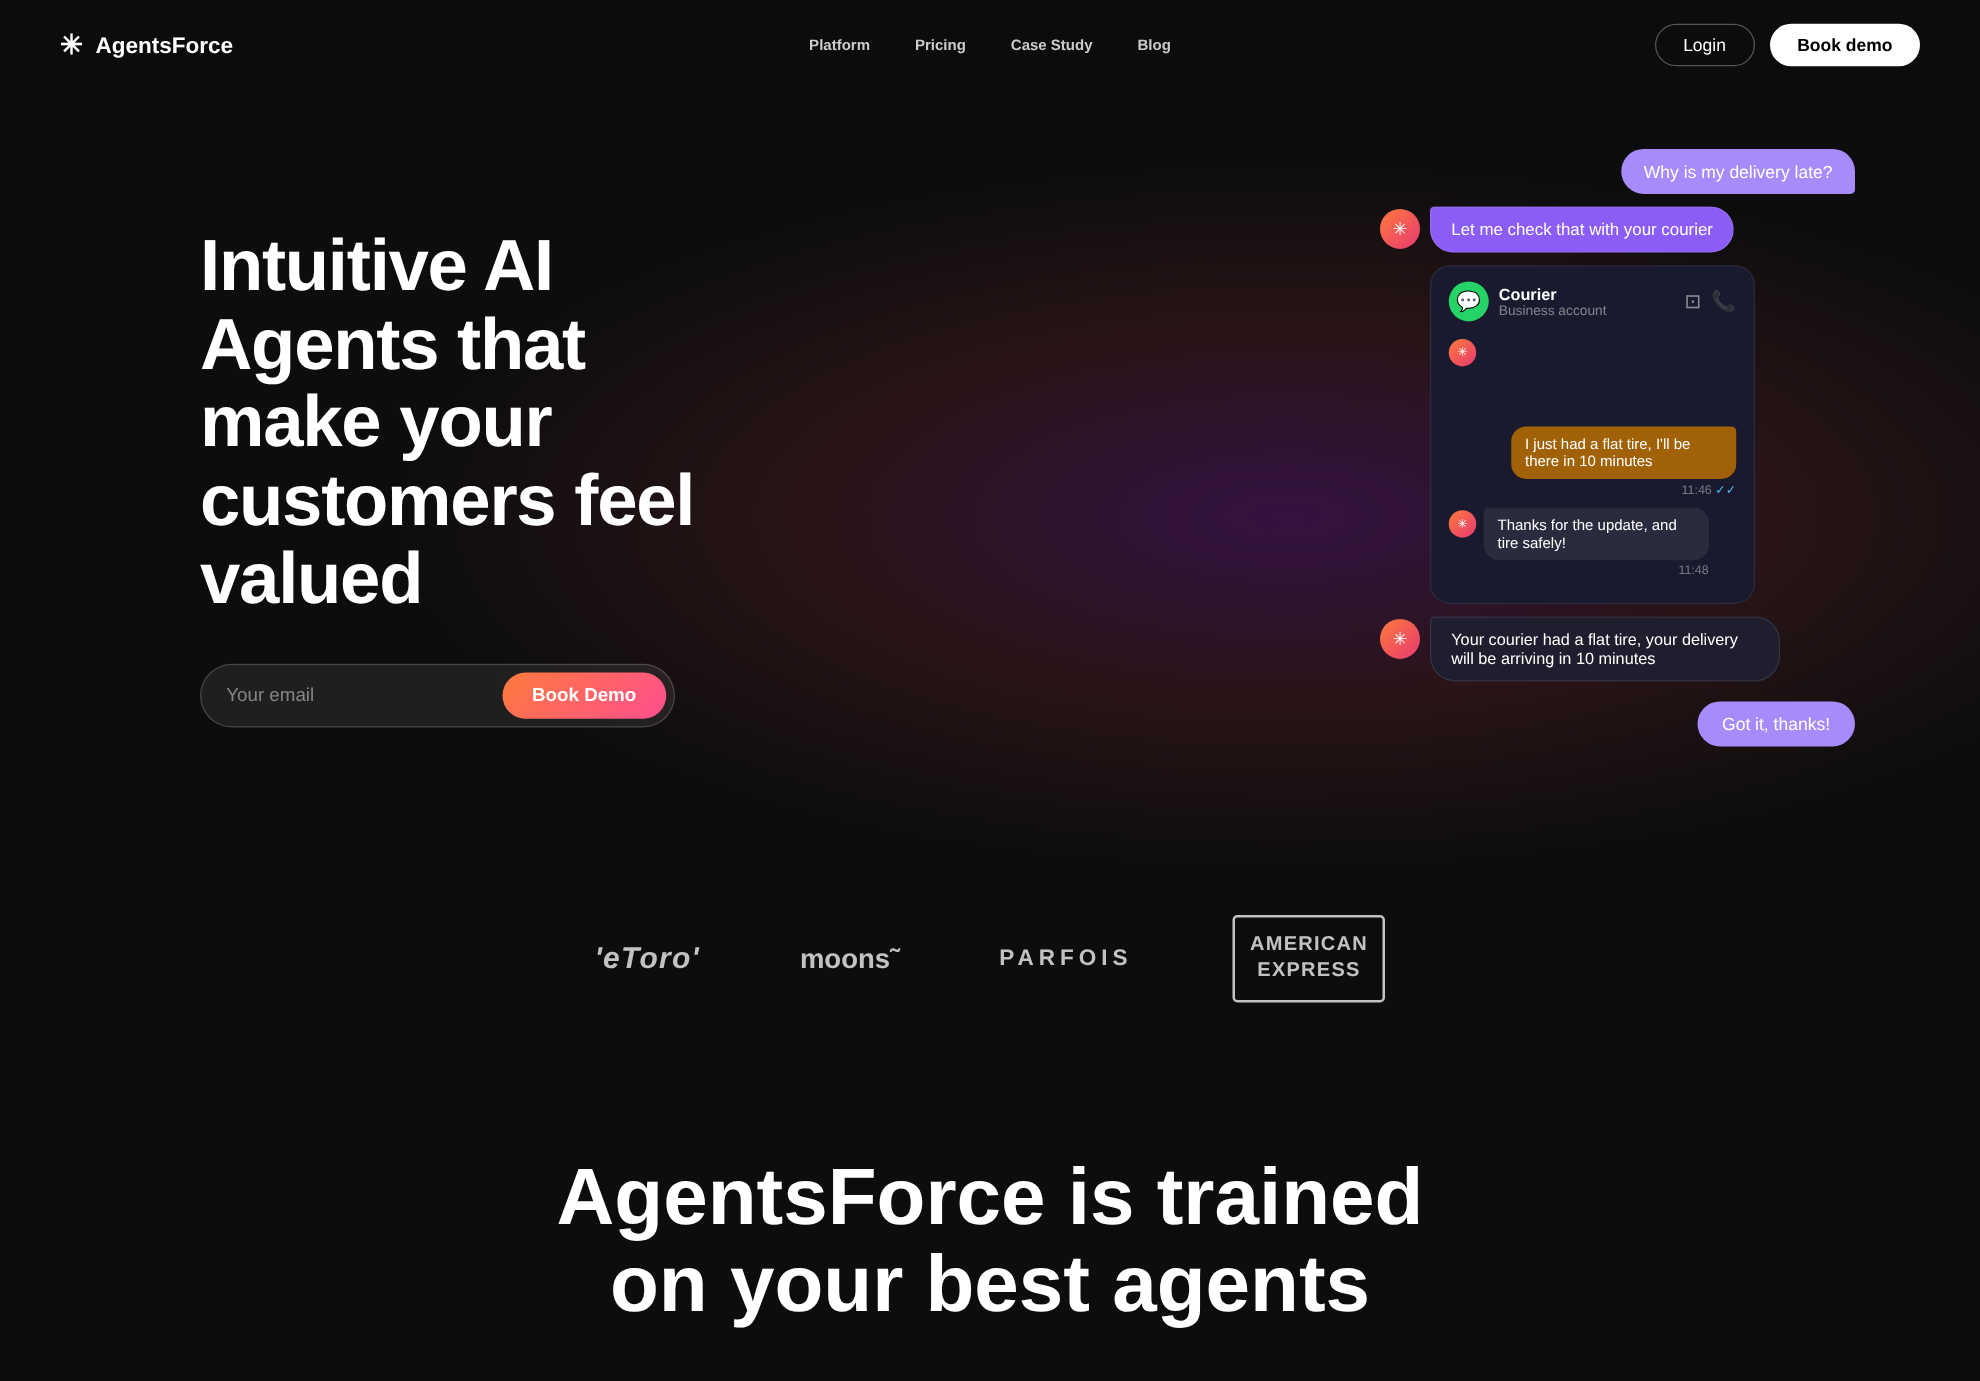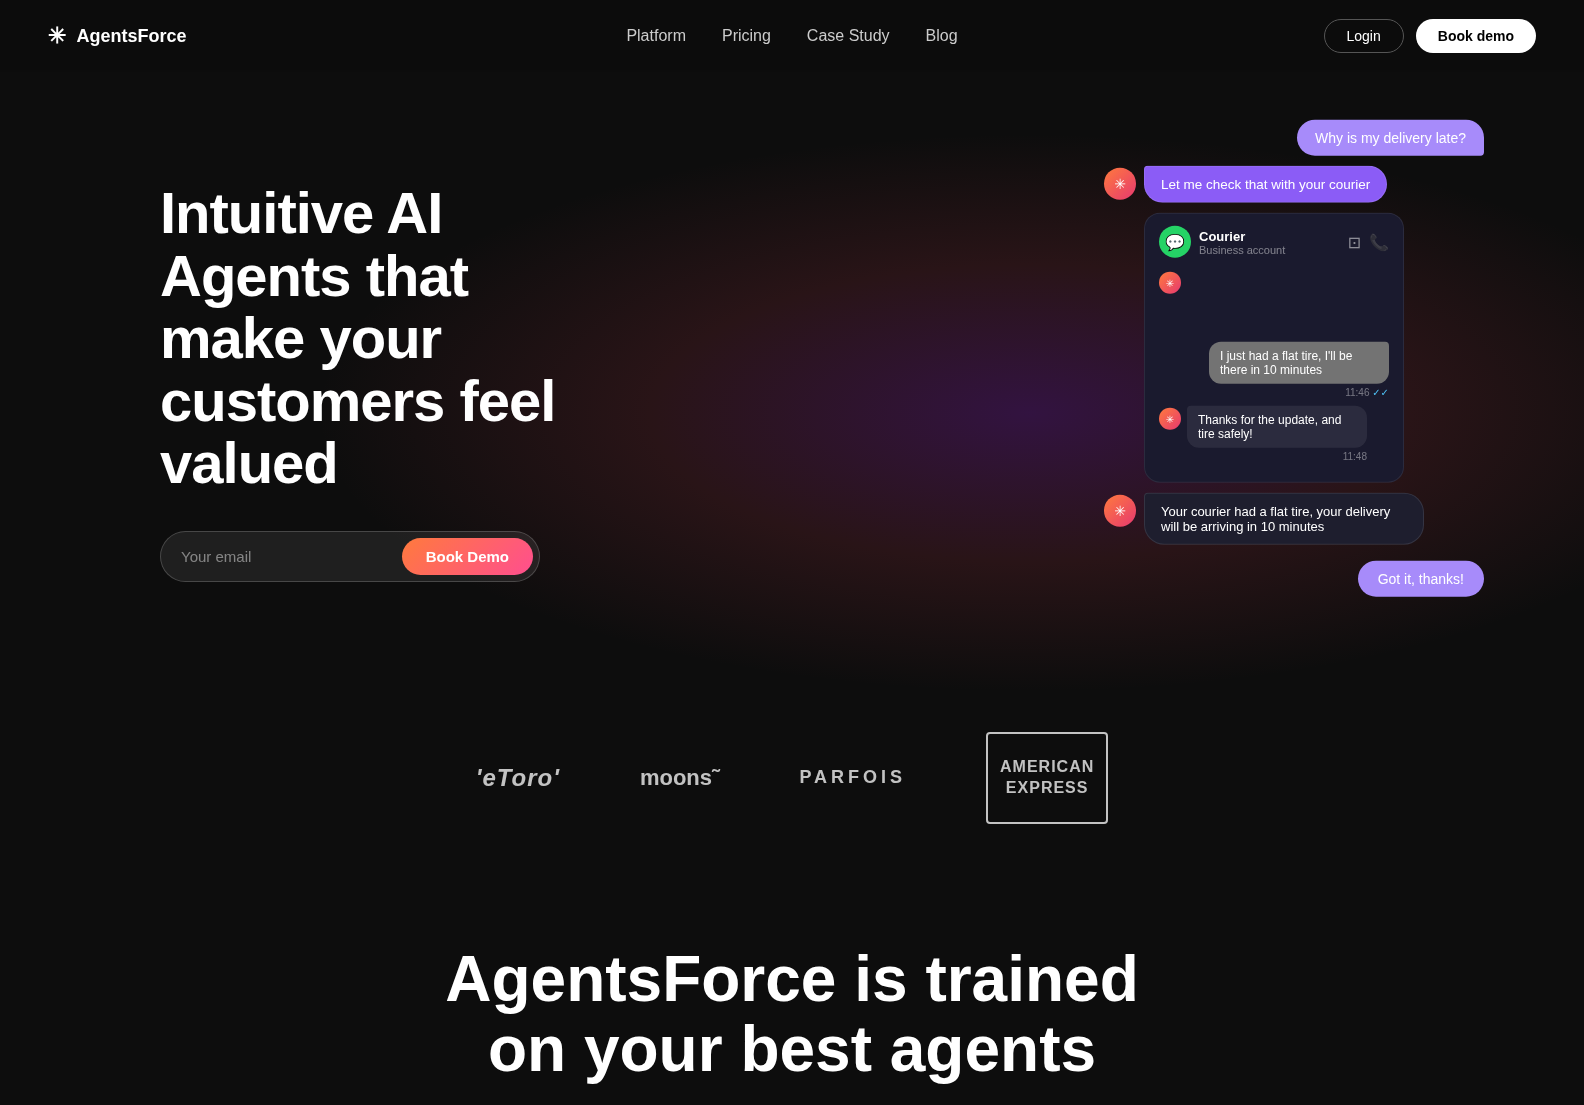--- a/index.html
+++ b/index.html
@@ -39,22 +39,22 @@
       gap: 36px;
       list-style: none;
       position: absolute;
       left: 50%;
       transform: translateX(-50%);
     }
 
     .nav-links a {
       color: #ccc;
       text-decoration: none;
-      font-size: 16px;
-      font-weight: 400;
+      font-size: 12px;
+      font-weight: 700;
     }
 
     .nav-actions {
       display: flex;
       align-items: center;
       gap: 12px;
     }
 
     .btn-login {
       background: transparent;
@@ -274,21 +274,21 @@
     .msg-bubble-left {
       background: rgba(255,255,255,0.08);
       color: #fff;
       padding: 7px 11px;
       border-radius: 4px 12px 12px 12px;
       font-size: 12px;
       max-width: 180px;
     }
 
     .msg-bubble-right {
-      background: #737373;
+      background: #a16207;
       color: #fff;
       padding: 7px 11px;
       border-radius: 12px 4px 12px 12px;
       font-size: 12px;
       max-width: 180px;
       margin-top: 40px;
     }
 
     .msg-time {
       font-size: 10px;
@@ -343,21 +343,21 @@
       font-weight: 700;
       letter-spacing: 1px;
       user-select: none;
     }
 
     .logo-etoro { font-style: italic; font-size: 24px; }
     .logo-moons { font-size: 22px; letter-spacing: 0; }
     .logo-parfois { letter-spacing: 4px; font-size: 18px; }
     .logo-amex {
       border: 2px solid rgba(255,255,255,0.75);
-      padding: 23px 12px;
+      padding: 12px 12px;
       border-radius: 4px;
       font-size: 16px;
       letter-spacing: 1px;
       line-height: 1.3;
       text-align: center;
     }
 
     
     .bottom-section {
       text-align: center;

